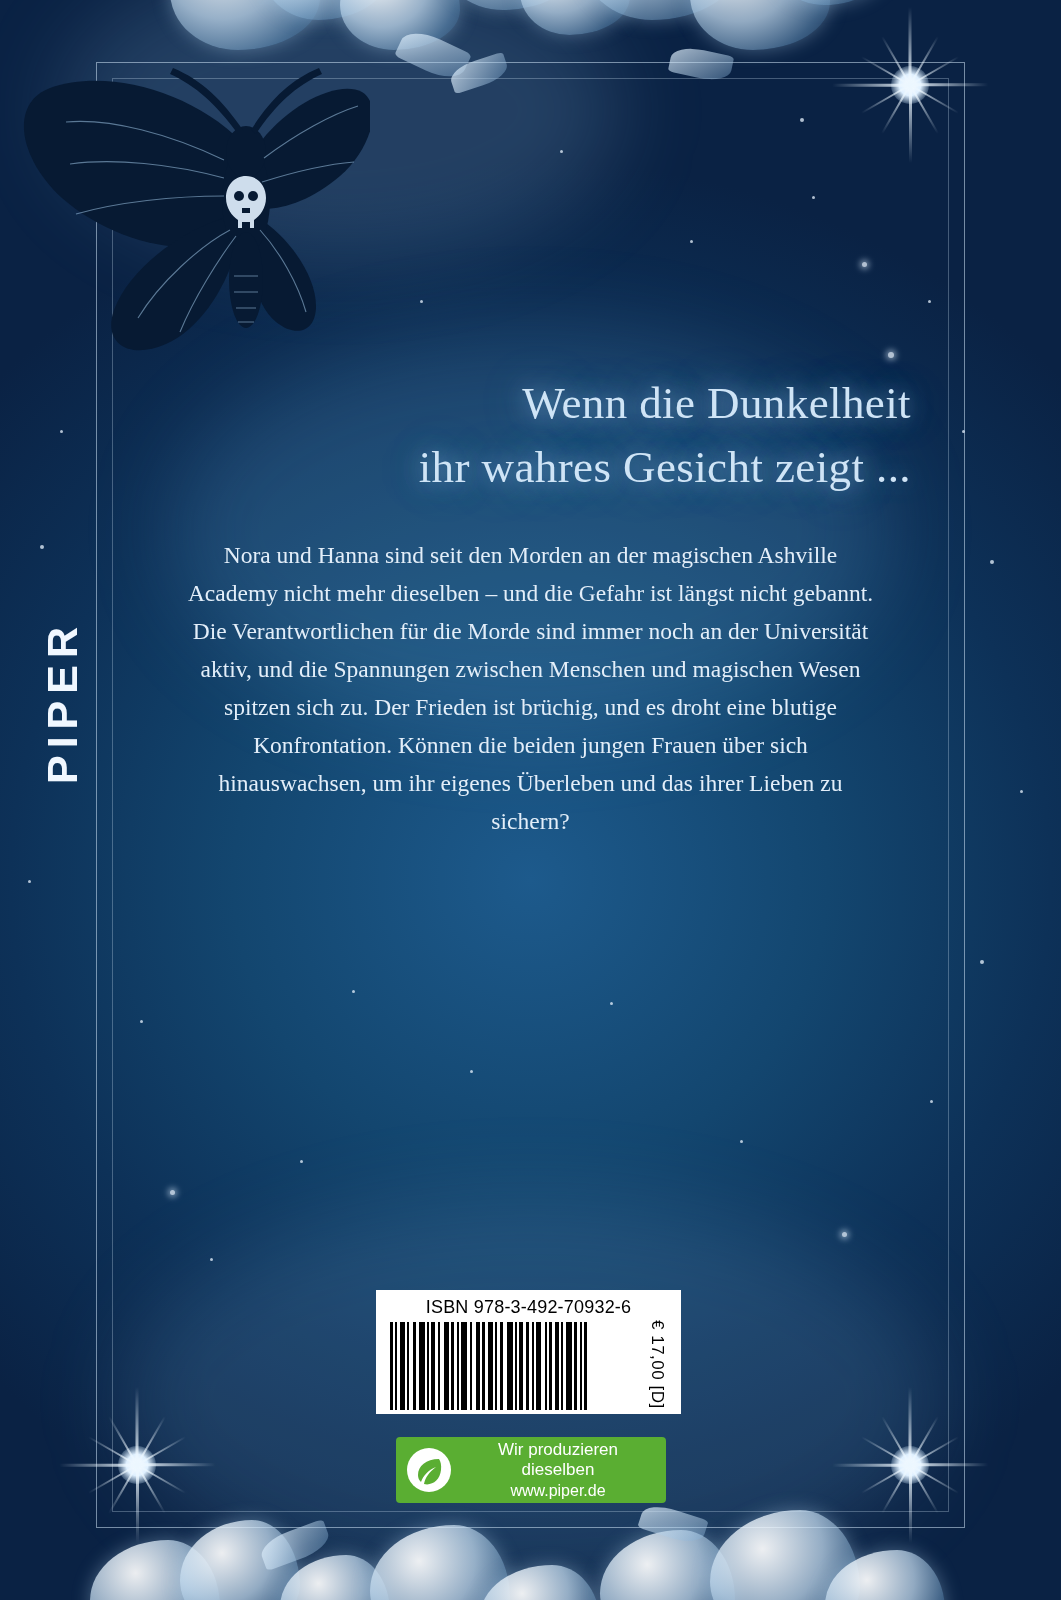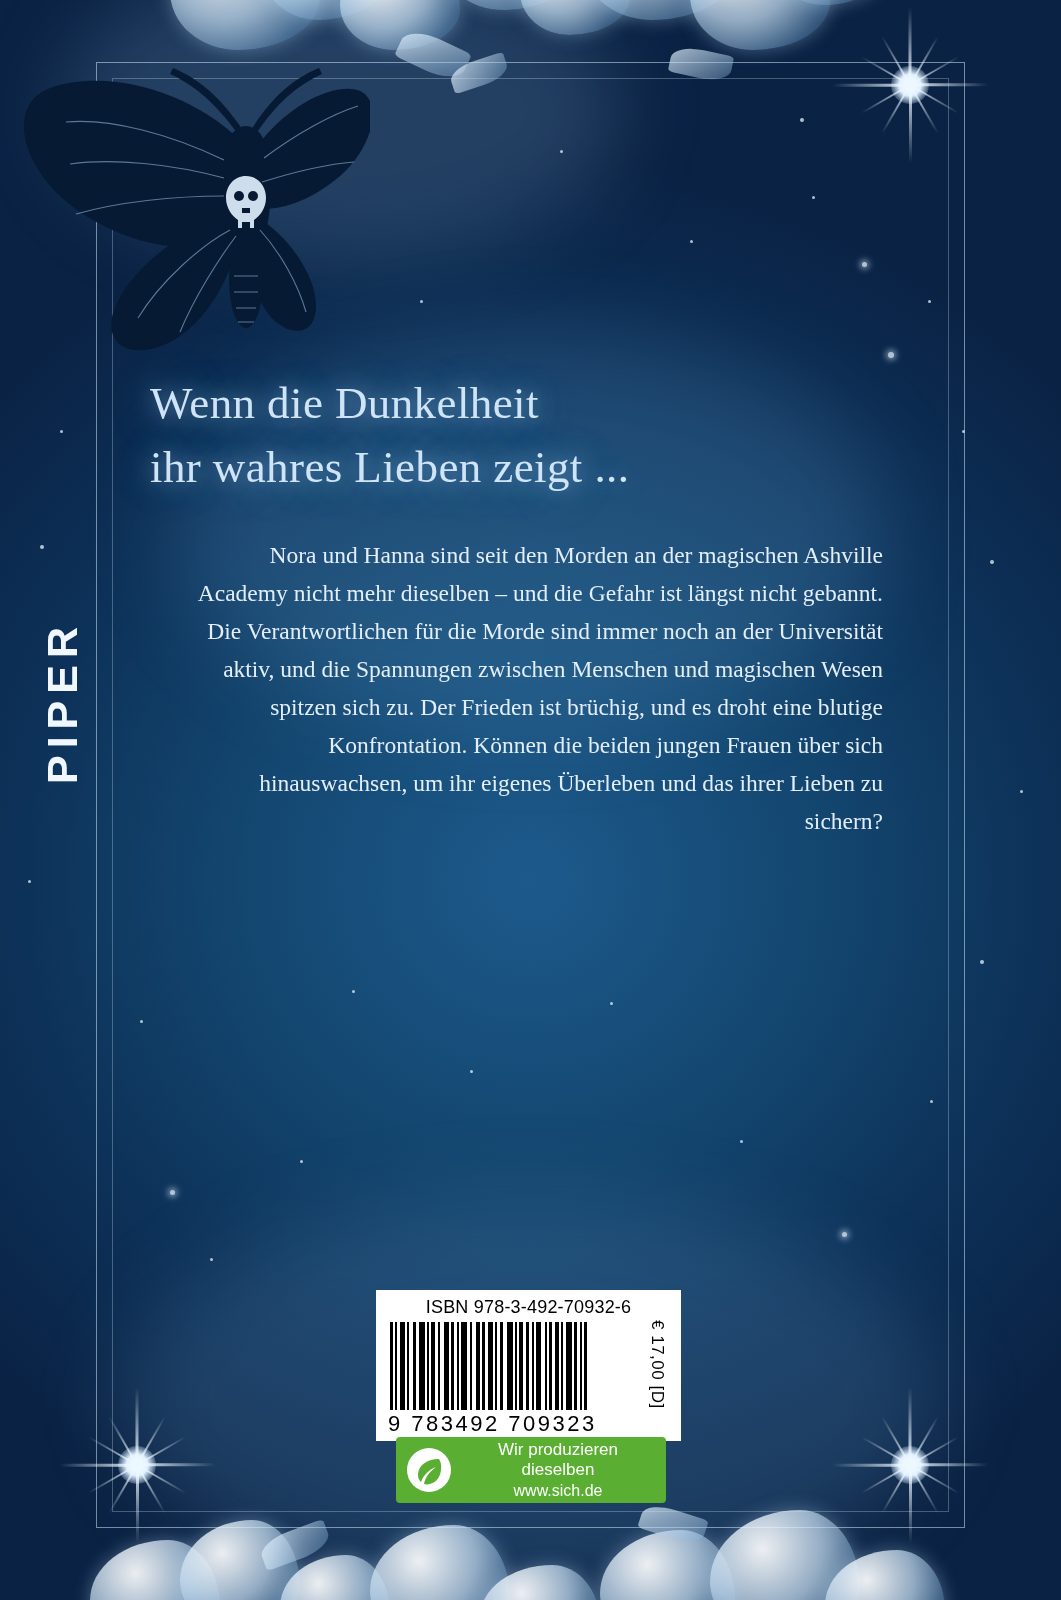--- a/index.html
+++ b/index.html
@@ -97,34 +97,34 @@
     font-size: 43px;
     letter-spacing: 7px;
     color: #f0f7ff;
   }
 
   
   .headline {
     position: absolute;
     left: 150px; right: 150px;
     top: 372px;
-    text-align: left;
+    text-align: right;
     font-size: 45px;
     line-height: 1.42;
     color: #cfe4f6;
     text-shadow: 0 0 22px rgba(150,200,240,.65), 0 0 50px rgba(110,170,225,.45);
     letter-spacing: .4px;
   }
   .headline .l2 { display: block; }
 
   .blurb {
     position: absolute;
     left: 178px; right: 178px;
     top: 536px;
-    text-align: right;
+    text-align: center;
     font-size: 23.5px;
     line-height: 1.62;
     color: #e3eef9;
   }
   .edition {
     position: absolute;
     left: 0; right: 0;
     top: 888px;
     text-align: center;
     font-size: 23.5px;
@@ -362,21 +362,21 @@
         <path d="M250 200 C270 222 288 254 296 282"></path>
         <path d="M224 246 h24 M224 262 h24 M226 278 h20 M228 292 h16"></path>
       </g>
     </svg>
   </div>
 
   <div class="publisher">PIPER</div>
 
   <div class="headline">
     <span class="l1">Wenn die Dunkelheit</span>
-    <span class="l2">ihr wahres Lieben zeigt ...</span>
+    <span class="l2">ihr wahres Gesicht zeigt ...</span>
   </div>
 
   <div class="blurb">Nora und Hanna sind seit den Morden an der magischen Ashville Academy nicht mehr dieselben – und die Gefahr ist längst nicht gebannt. Die Verantwortlichen für die Morde sind immer noch an der Universität aktiv, und die Spannungen zwischen Menschen und magischen Wesen spitzen sich zu. Der Frieden ist brüchig, und es droht eine blutige Konfrontation. Können die beiden jungen Frauen über sich hinauswachsen, um ihr eigenes Überleben und das ihrer Lieben zu sichern?</div>
 
 
 
   <div class="barcode-box">
     <div class="isbn-text">ISBN 978-3-492-70932-6</div>
     <div class="bars-wrap">
       <div class="bars">
@@ -441,30 +441,29 @@
         <div class="bar" style="width:6px"></div>
           <div class="bar" style="width:2px;background:transparent"></div>
         <div class="bar" style="width:3px"></div>
           <div class="bar" style="width:3px;background:transparent"></div>
         <div class="bar" style="width:2px"></div>
           <div class="bar" style="width:2px;background:transparent"></div>
         <div class="bar" style="width:3px"></div>
       </div>
       <div class="price-vert">€ 17,00 [D]</div>
     </div>
-    <div class="ean-digits">9 783492 709323</div>
   </div>
 
   <div class="eco">
     <div class="eco-leaf">
       <svg viewBox="0 0 46 46" width="46" height="46" aria-hidden="true">
         <circle cx="23" cy="23" r="22" fill="#ffffff"></circle>
         <path d="M33 12 C20 12 12 19 12 28 C12 31 13 33 15 35 C17 29 22 23 30 20 C23 25 19 31 18 37 C26 39 34 33 35 23 C35.6 18 34.6 14.6 33 12 Z" fill="#5aae32"></path>
       </svg>
     </div>
     <div class="eco-text">
       <div>Wir produzieren</div>
       <div>dieselben</div>
-      <div class="url">www.sich.de</div>
+      <div class="url">www.piper.de</div>
     </div>
   </div>
 
 </div>
 
 </body></html>

